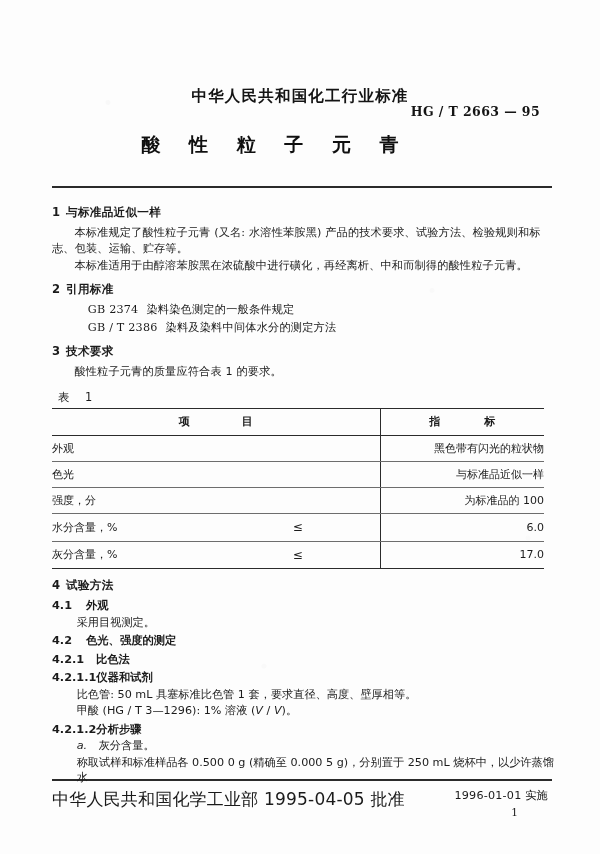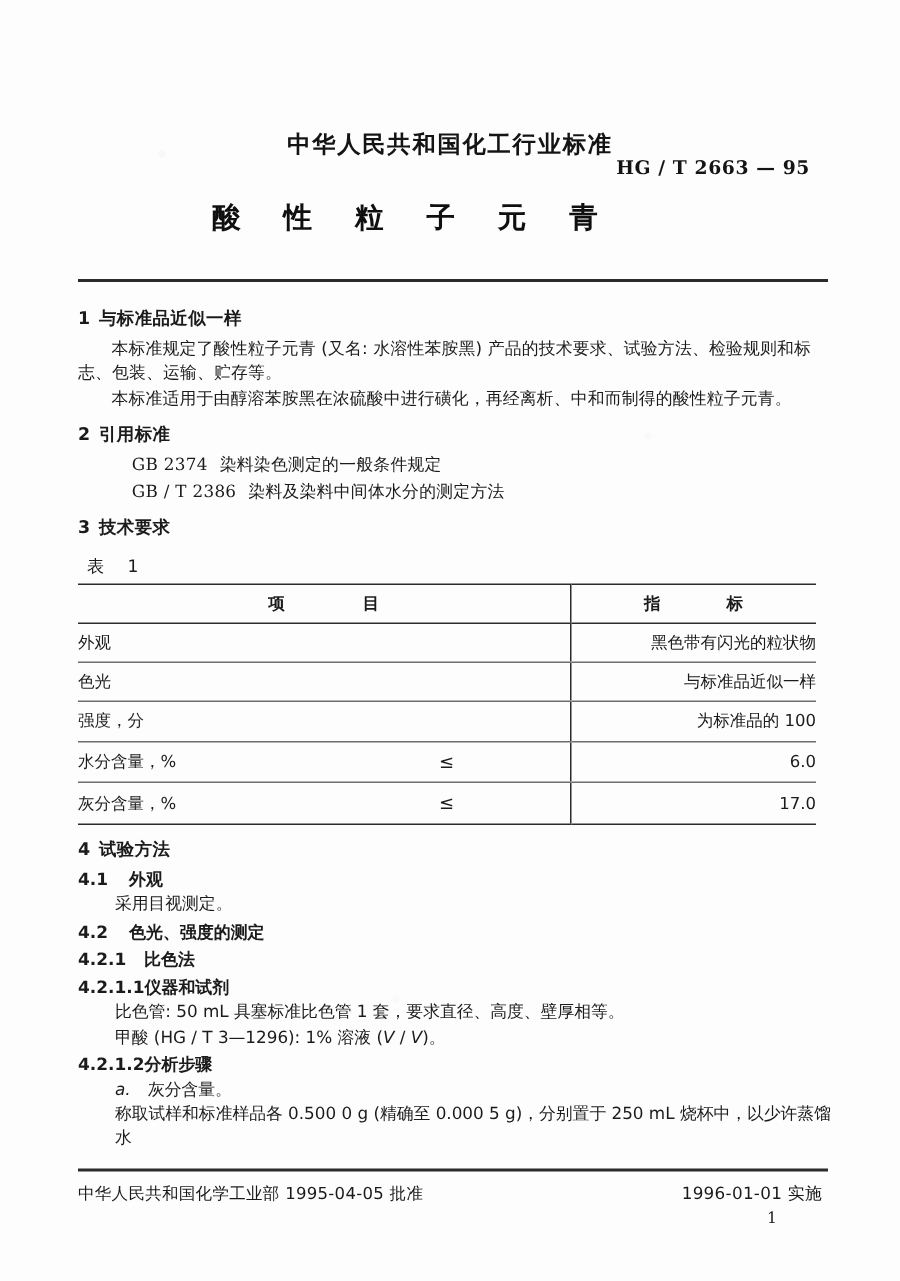--- a/index.html
+++ b/index.html
@@ -175,21 +175,21 @@
   }
   td.name { padding-left: 10px; text-align: left; width: 200px; }
   td.op   { text-align: center; width: 70px; font-size: 12px; }
   td.val  { text-align: right; border-left: 1.6px solid #2b2b2b; }
 
   
   .foot-left {
     position: absolute;
     top: 788px;
     left: 52px;
-    font-size: 11px;
+    font-size: 17px;
     letter-spacing: 0.2px;
   }
   .foot-right {
     position: absolute;
     top: 788px;
     right: 52px;
     font-size: 11.2px;
     letter-spacing: 0.2px;
   }
   .page-no {
@@ -227,20 +227,21 @@
     <p class="ref-line">
       <span class="code">GB 2374</span><span>染料染色测定的一般条件规定</span>
     </p>
     <p class="ref-line">
       <span class="code">GB / T 2386</span><span>染料及染料中间体水分的测定方法</span>
     </p>
 
     <div class="clause">
       <span class="num">3</span><span>技术要求</span>
     </div>
+    <p class="para">酸性粒子元青的质量应符合表 1 的要求。</p>
 
     <div class="tbl-wrap">
       <div class="tbl-cap">表 1</div>
       <table class="spec">
         <thead>
           <tr>
             <th class="c-item" colspan="2">项目</th>
             <th class="c-spec">指标</th>
           </tr>
         </thead>

